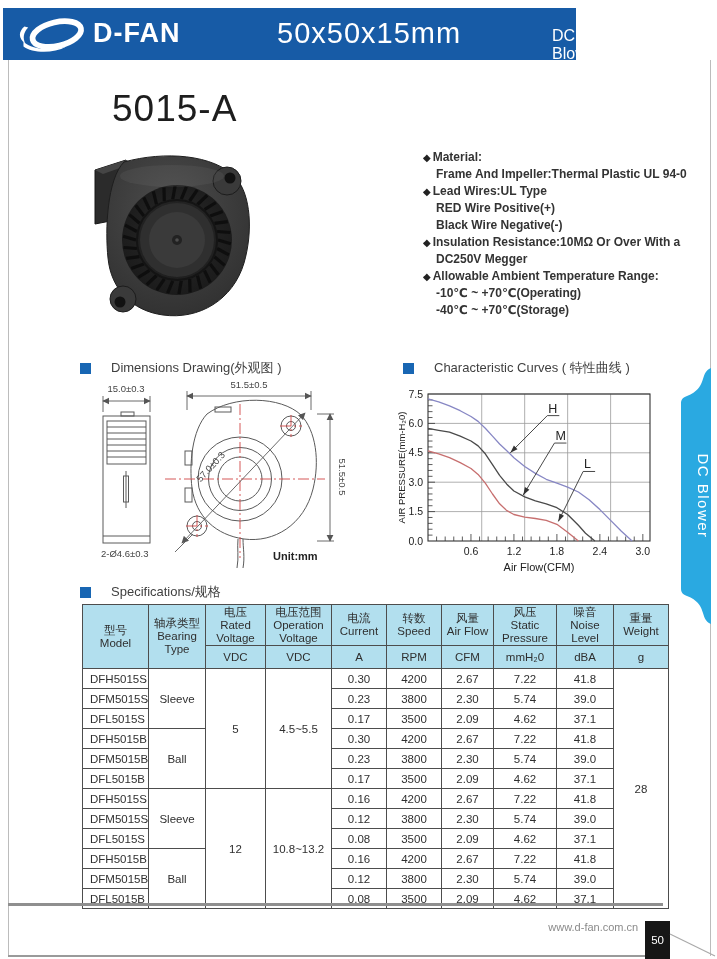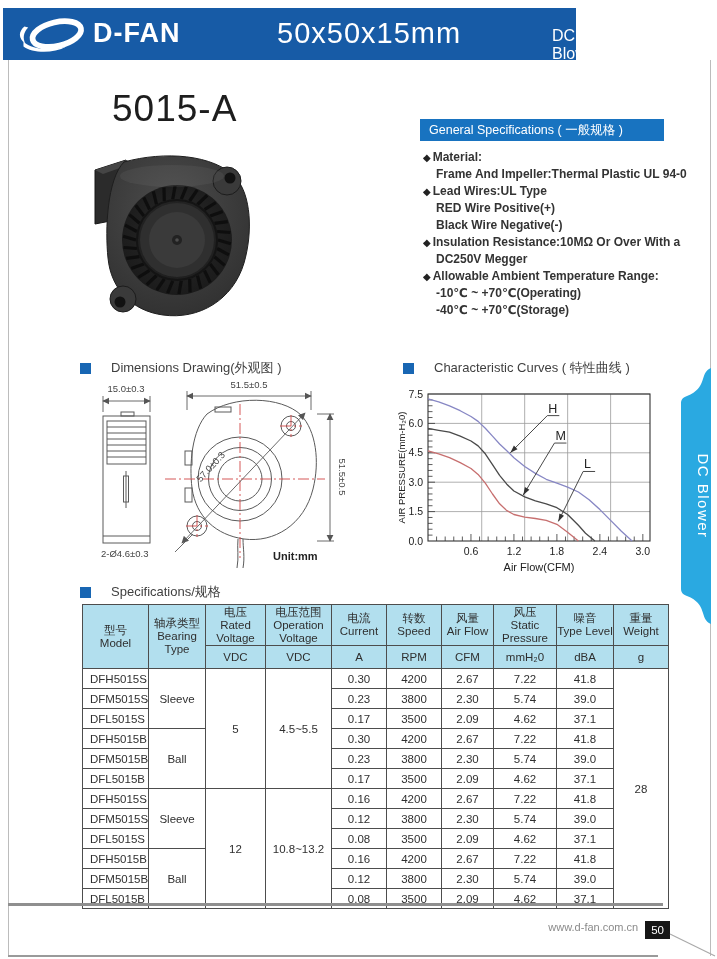--- a/index.html
+++ b/index.html
@@ -50,21 +50,21 @@
   .spec-table{border:1.5px solid #333;}
   .spec-table thead th{background:#b2dfee;font-size:11.5px;line-height:13px;}
   .spec-table thead tr:first-child th{height:40px;}
   .spec-table thead tr:last-child th{height:22px;}
   .spec-table tbody td{height:19px;background:#fff;}
   .spec-table td.td-model{text-align:left;padding-left:7px;}
   
   .footer-sep{position:absolute;left:8px;top:903px;width:655px;height:3px;background:#8f8f8f;}
   .footer{position:absolute;top:921px;right:47px;display:flex;align-items:flex-start;gap:7px;}
   .website{color:#8a8a8a;font-size:11px;}
-  .page-box{background:#161616;color:#fff;font-size:11.5px;padding:2px 6px;height:14px;line-height:14px;}
+  .page-box{background:#161616;color:#fff;font-size:11.5px;padding:12px 6px;height:14px;line-height:14px;}
   .corner-svg{position:absolute;left:668px;top:928px;width:49px;height:31px;}
 </style>
 </head>
 <body>
 
 <div class="page">
 
   <div class="header">
     <svg class="logo-svg" viewBox="0 0 76 42">
       <ellipse cx="42" cy="20" rx="26" ry="12.5" fill="none" stroke="#fff" stroke-width="6" transform="rotate(-13 42 20)"></ellipse>
@@ -134,21 +134,20 @@
         <line x1="127.10405163008603" y1="83.47562067647188" x2="140.47587887052705" y2="84.494643311293"></line>
       </g>
     <circle cx="87" cy="92" r="40" fill="none" stroke="#141414" stroke-width="2"></circle>
     <circle cx="87" cy="92" r="37" fill="#2f2f2f"></circle>
     <circle cx="87" cy="92" r="28" fill="#3a3a3a"></circle>
     <circle cx="87" cy="92" r="5" fill="#222222"></circle>
     <circle cx="87" cy="92" r="1.8" fill="#4e4e4e"></circle>
     <ellipse cx="82" cy="28" rx="52" ry="11" fill="#ffffff" opacity="0.05"></ellipse>
   </svg>
 
-  <div class="gs-header">General Specifications ( 一般规格 )</div>
   <div class="gs-list">
       <div class="gs-line"><span class="diamond">◆</span><span>Material:</span></div>
       <div class="gs-line gs-cont"><span>Frame And Impeller:Thermal Plastic UL 94-0</span></div>
       <div class="gs-line"><span class="diamond">◆</span><span>Lead Wires:UL Type</span></div>
       <div class="gs-line gs-cont"><span>RED Wire Positive(+)</span></div>
       <div class="gs-line gs-cont"><span>Black Wire Negative(-)</span></div>
       <div class="gs-line"><span class="diamond">◆</span><span>Insulation Resistance:10MΩ Or Over With a</span></div>
       <div class="gs-line gs-cont"><span>DC250V Megger</span></div>
       <div class="gs-line"><span class="diamond">◆</span><span>Allowable Ambient Temperature Range:</span></div>
       <div class="gs-line gs-cont"><span>-10℃ ~ +70℃(Operating)</span></div>
@@ -375,21 +374,21 @@
           <th>
             <div>风量</div>
             <div>Air Flow</div>
           </th>
           <th>
             <div>风压</div>
             <div>Static Pressure</div>
           </th>
           <th>
             <div>噪音</div>
-            <div>Type Level</div>
+            <div>Noise Level</div>
           </th>
           <th>
             <div>重量</div>
             <div>Weight</div>
           </th>
         </tr>
         <tr>
           <th>VDC</th>
           <th>VDC</th>
           <th>A</th>

